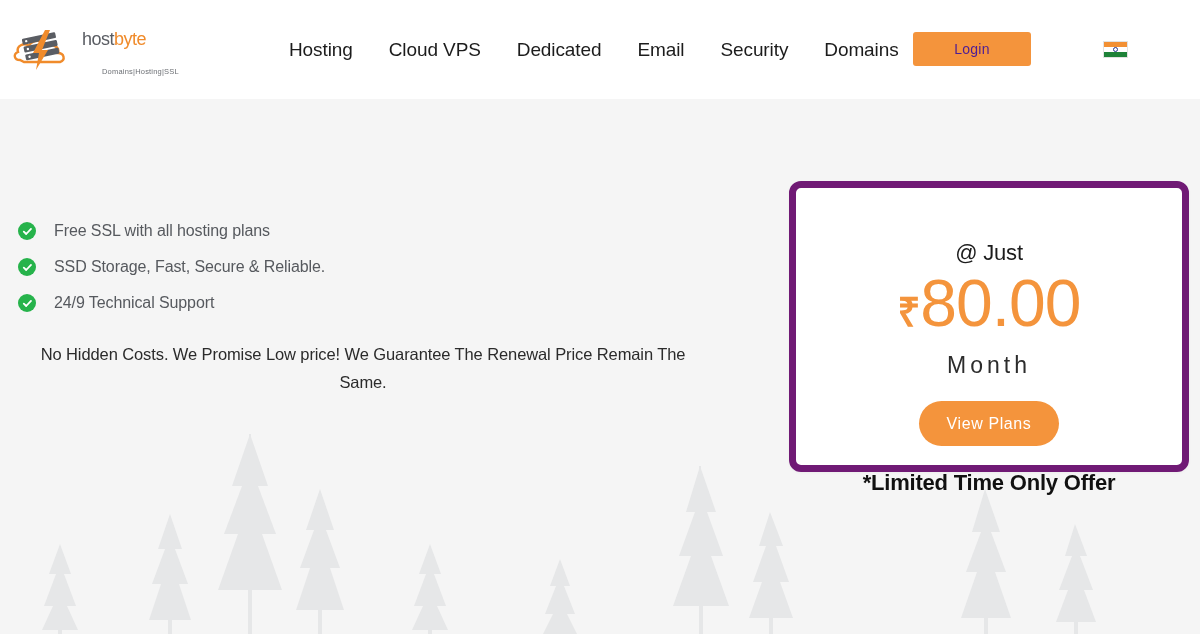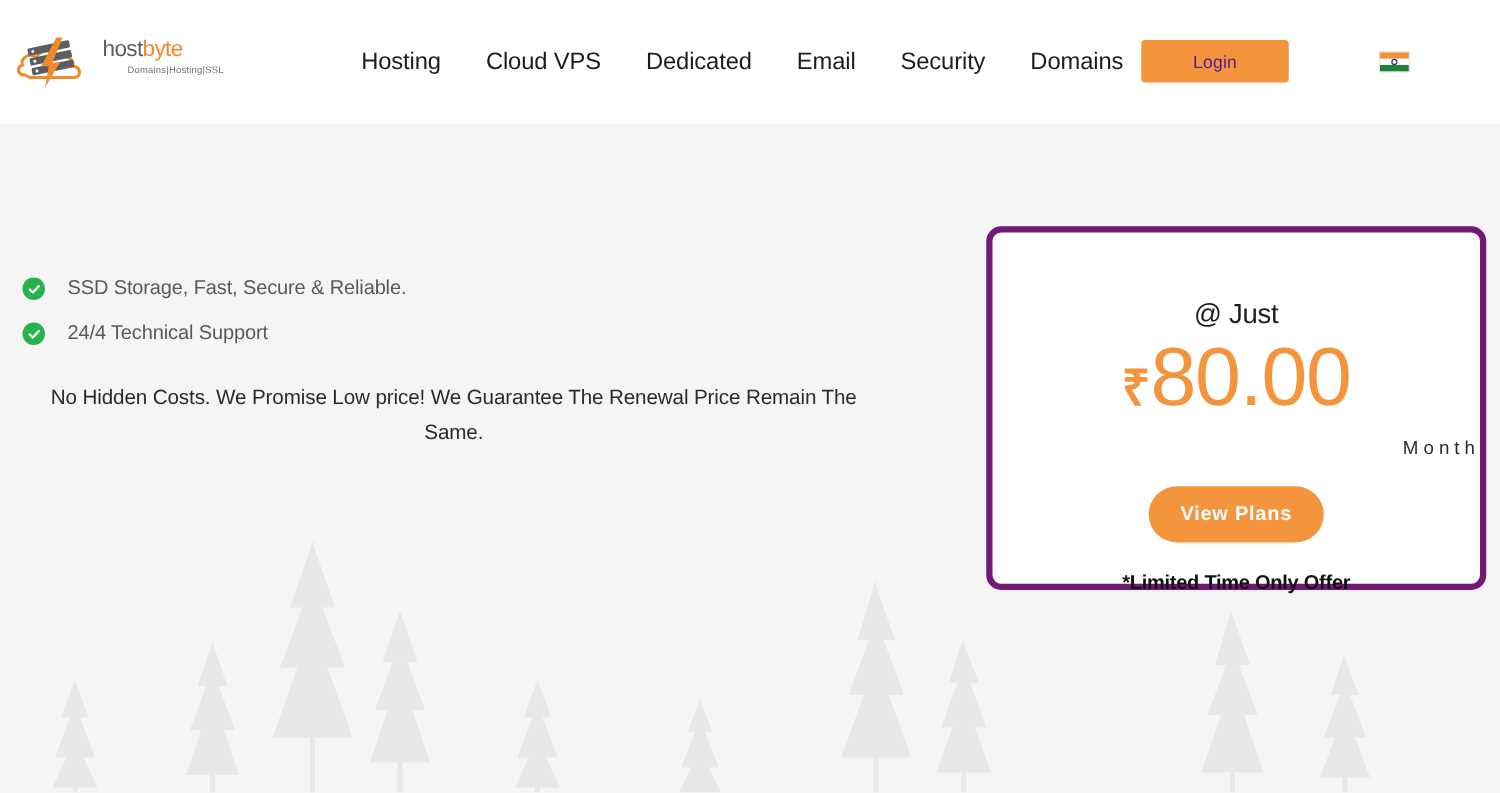--- a/index.html
+++ b/index.html
@@ -19,21 +19,21 @@
   }
 
   .logo { position: absolute; left: 12px; top: 24px; width: 180px; height: 55px; }
   .logo-mark { position: absolute; left: 0; top: 2px; width: 72px; height: 50px; }
   .logo-text { position: absolute; left: 70px; top: 6px; }
   .logo-word { font-size: 18px; letter-spacing: -0.5px; line-height: 1; }
   .logo-host { color: #5a5d63; font-weight: 400; }
   .logo-byte { color: #f08b2b; font-weight: 400; }
   .logo-tag {
     font-size: 7.5px; color: #6d7075; letter-spacing: 0.2px;
-    margin-top: 3px; margin-left: 2px; padding-left: 18px;
+    margin-top: 19px; margin-left: 2px; padding-left: 18px;
   }
 
   .nav { position: absolute; left: 271px; top: 0; height: 99px; display: flex; align-items: center; gap: 0; }
   .nav a {
     color: #1c1c1c; font-size: 19px; text-decoration: none;
     padding: 0 18px; letter-spacing: -0.1px; white-space: nowrap;
   }
 
   .login-btn {
     position: absolute; left: 913px; top: 32px;
@@ -83,43 +83,43 @@
   .promise {
     margin-top: 28px; margin-left: 10px;
     font-size: 16.5px; color: #2b2b2b; line-height: 1.72;
     max-width: 670px; letter-spacing: -0.1px; text-align: center;
   }
 
   
   .price-card {
     position: absolute; left: 789px; top: 82px;
     width: 400px; height: 291px;
-    background: #ffffff; border: 5px solid #701a75; border-radius: 12px;
+    background: #ffffff; border: 7px solid #701a75; border-radius: 12px;
     box-shadow: 0 1px 3px rgba(0,0,0,0.04);
     text-align: center;
   }
   .just { margin-top: 52px; font-size: 22px; color: #1c1c1c; letter-spacing: -0.2px; }
   .price-row {
     margin-top: 4px; display: flex; align-items: baseline;
     justify-content: center; color: #f4943c;
   }
   .rupee { font-size: 40px; font-weight: bold; line-height: 1; }
   .amount { font-size: 66px; font-weight: normal; line-height: 1; letter-spacing: -1px; }
   .per-month {
-    margin-top: 16px; font-size: 15px; color: #2c2c2c;
-    letter-spacing: 4px; font-weight: 300; text-align: right;
+    margin-top: 16px; font-size: 23px; color: #2c2c2c;
+    letter-spacing: 4px; font-weight: 300;
   }
   .view-plans {
     margin-top: 22px; width: 140px; height: 45px;
     background: #f4943c; border: none; border-radius: 23px;
-    color: #ffffff; font-size: 16px; font-weight: bold;
+    color: #ffffff; font-size: 16px; font-weight: normal;
     font-family: inherit; letter-spacing: 0.6px; cursor: pointer;
   }
   .limited {
-    margin-top: 24px; font-size: 16px; font-weight: bold;
+    margin-top: 24px; font-size: 22px; font-weight: bold;
     color: #111111; letter-spacing: -0.2px;
   }
 </style>
 </head>
 <body>
 
 <div class="header">
 
   <div class="logo">
     <svg class="logo-mark" viewBox="0 0 72 50">
@@ -185,29 +185,37 @@
 
   <div class="hero-left">
 
     <div class="features">
       <div class="feature">
         <span class="check">
           <svg width="11" height="11" viewBox="0 0 11 11">
               <path d="M1.8 5.6 L4.2 8 L9 2.9" stroke="#ffffff" stroke-width="1.8" fill="none" stroke-linecap="round" stroke-linejoin="round"></path>
             </svg>
         </span>
-        <span class="feature-label">SSD Storage, Fast, Secure &amp; Reliable.</span>
+        <span class="feature-label">Free SSL with all hosting plans</span>
       </div>
       <div class="feature">
         <span class="check">
           <svg width="11" height="11" viewBox="0 0 11 11">
               <path d="M1.8 5.6 L4.2 8 L9 2.9" stroke="#ffffff" stroke-width="1.8" fill="none" stroke-linecap="round" stroke-linejoin="round"></path>
             </svg>
         </span>
-        <span class="feature-label">24/4 Technical Support</span>
+        <span class="feature-label">SSD Storage, Fast, Secure &amp; Reliable.</span>
+      </div>
+      <div class="feature">
+        <span class="check">
+          <svg width="11" height="11" viewBox="0 0 11 11">
+              <path d="M1.8 5.6 L4.2 8 L9 2.9" stroke="#ffffff" stroke-width="1.8" fill="none" stroke-linecap="round" stroke-linejoin="round"></path>
+            </svg>
+        </span>
+        <span class="feature-label">24/9 Technical Support</span>
       </div>
     </div>
 
     <p class="promise">No Hidden Costs. We Promise Low price! We Guarantee The Renewal Price Remain The Same.</p>
   </div>
 
   <div class="price-card">
     <div class="just">@ Just</div>
     <div class="price-row">
       <span class="rupee">₹</span>

